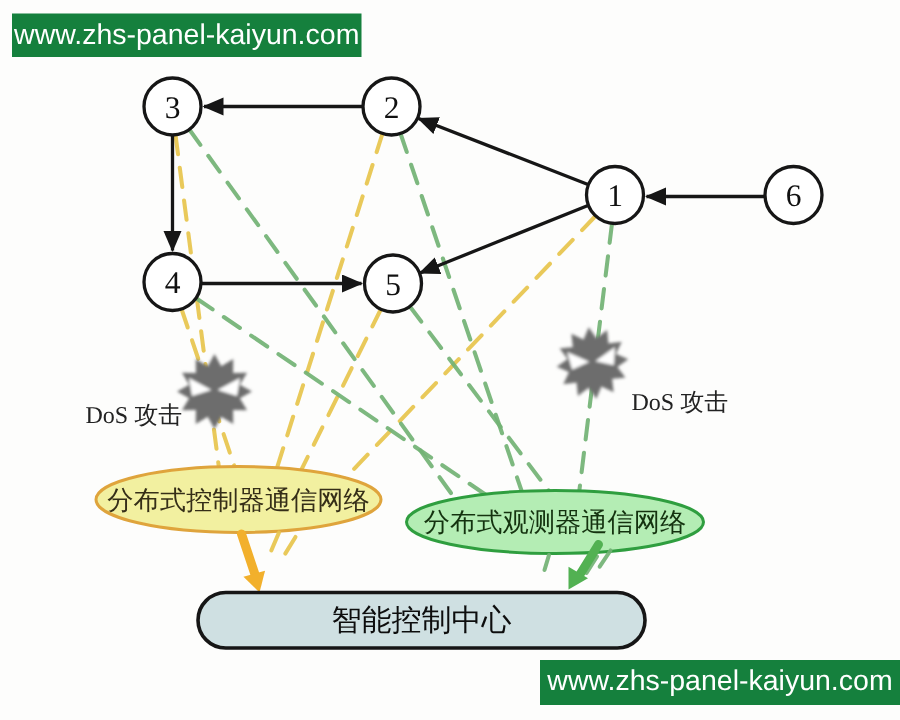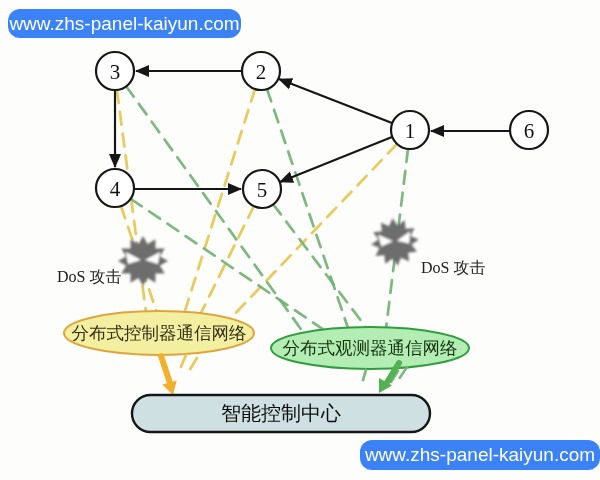--- a/index.html
+++ b/index.html
@@ -21,24 +21,23 @@
   .net-label-g{fill:#14320f;}
   .center-box{fill:#cfe0e2;stroke:#161616;stroke-width:2.4;}
   .center-label{font:20px "Liberation Sans",sans-serif;fill:#0d0d0d;text-anchor:middle;}
   .thick-arrow-y{stroke:#f2b02c;stroke-width:6;stroke-linecap:round;}
   .thick-head-y{fill:#f2b02c;}
   .thick-arrow-g{stroke:#52b152;stroke-width:6;stroke-linecap:round;}
   .thick-head-g{fill:#52b152;}
   .dos-star{fill:#6d6d6d;}
   .dos-eye{fill:#ffffff;}
   .watermark{
-    position:absolute;background:#3b82f6;color:#ffffff;
+    position:absolute;background:#15803d;color:#ffffff;
     font:19px/29px "Liberation Sans",sans-serif;text-align:center;
     white-space:nowrap;
-    border-radius:12px;
   }
   #wm-top{left:8px;top:9px;width:233px;height:29px;}
   #wm-bottom{left:360px;top:440px;width:240px;height:30px;line-height:30px;}
 </style>
 </head>
 <body>
 
 <svg width="600" height="480" viewBox="0 0 600 480">
   <defs>
     <marker id="arrow" markerUnits="userSpaceOnUse" markerWidth="15" markerHeight="13" refX="13" refY="6" orient="auto">

